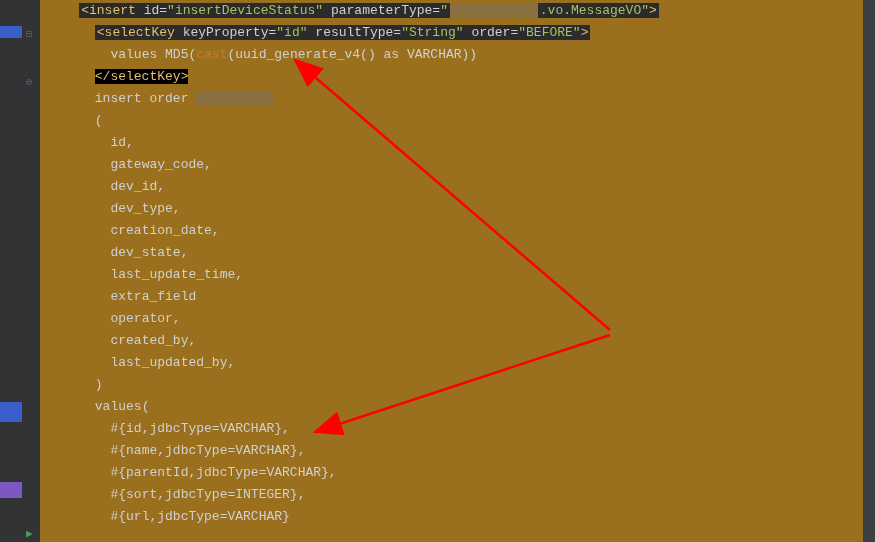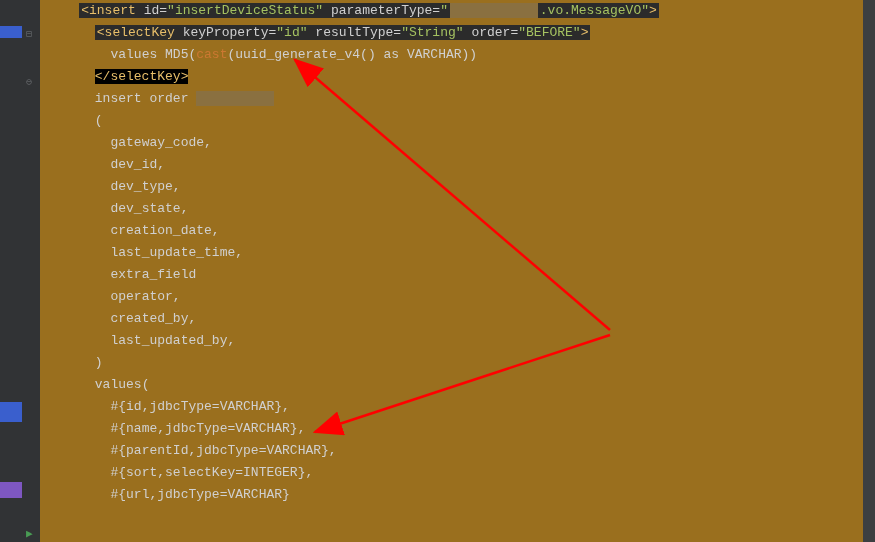--- a/index.html
+++ b/index.html
@@ -103,36 +103,37 @@
   <span class="play-icon">▶</span>
 </div>
 
 <div class="editor">
   <div class="line">    <span class="hl-dark"><span class="tag">&lt;insert</span> <span class="attr-name">id</span><span class="text">=</span><span class="attr-val">"</span><span class="attr-val">insertDeviceStatus</span><span class="attr-val">"</span> <span class="attr-name">parameterType</span><span class="text">=</span><span class="attr-val">"</span></span><span class="hl-blur">&nbsp;</span><span class="hl-dark"><span class="attr-val">.vo.MessageVO</span><span class="attr-val">"</span><span class="tag">&gt;</span></span></div>
   <div class="line">      <span class="hl-dark"><span class="tag">&lt;selectKey</span> <span class="attr-name">keyProperty</span><span class="text">=</span><span class="attr-val">"</span><span class="attr-val">id</span><span class="attr-val">"</span> <span class="attr-name">resultType</span><span class="text">=</span><span class="attr-val">"</span><span class="attr-val">String</span><span class="attr-val">"</span> <span class="attr-name">order</span><span class="text">=</span><span class="attr-val">"</span><span class="attr-val">BEFORE</span><span class="attr-val">"</span><span class="tag">&gt;</span></span></div>
   <div class="line">        <span class="text">values</span><span class="text"> MD5(</span><span class="keyword-sql">cast</span><span class="text">(uuid_generate_v4()</span><span class="text"> as </span><span class="text">VARCHAR))</span></div>
   <div class="line">      <span class="hl-sel">&lt;/selectKey&gt;</span></div>
   <div class="line">      <span class="text">insert</span><span class="text"> order</span> <span class="hl-blur" style="padding:0 35px">&nbsp;</span></div>
   <div class="line">      <span class="text">(</span></div>
+  <div class="line">        <span class="text">id,</span></div>
   <div class="line">        <span class="text">gateway_code,</span></div>
   <div class="line">        <span class="text">dev_id,</span></div>
   <div class="line">        <span class="text">dev_type,</span></div>
+  <div class="line">        <span class="text">creation_date,</span></div>
   <div class="line">        <span class="text">dev_state,</span></div>
-  <div class="line">        <span class="text">creation_date,</span></div>
   <div class="line">        <span class="text">last_update_time,</span></div>
   <div class="line">        <span class="text">extra_field</span></div>
   <div class="line">        <span class="text">operator,</span></div>
   <div class="line">        <span class="text">created_by,</span></div>
   <div class="line">        <span class="text">last_updated_by,</span></div>
   <div class="line">      <span class="text">)</span></div>
   <div class="line">      <span class="text">values</span><span class="text">(</span></div>
   <div class="line">        <span class="text">#{id,jdbcType=VARCHAR},</span></div>
   <div class="line">        <span class="text">#{name,jdbcType=VARCHAR},</span></div>
   <div class="line">        <span class="text">#{parentId,jdbcType=VARCHAR},</span></div>
-  <div class="line">        <span class="text">#{sort,selectKey=INTEGER},</span></div>
+  <div class="line">        <span class="text">#{sort,jdbcType=INTEGER},</span></div>
   <div class="line">        <span class="text">#{url,jdbcType=VARCHAR}</span></div>
 
   <svg class="arrow" style="left:0;top:0" width="835" height="542">
     <defs>
       <marker id="ah" markerWidth="12" markerHeight="10" refX="11" refY="5" orient="auto">
         <polygon points="0 0, 12 5, 0 10" fill="#ff0000"></polygon>
       </marker>
     </defs>
     <line x1="570" y1="330" x2="255" y2="60" stroke="#ff0000" stroke-width="2.5" marker-end="url(#ah)"></line>
     <line x1="570" y1="335" x2="275" y2="432" stroke="#ff0000" stroke-width="2.5" marker-end="url(#ah)"></line>

